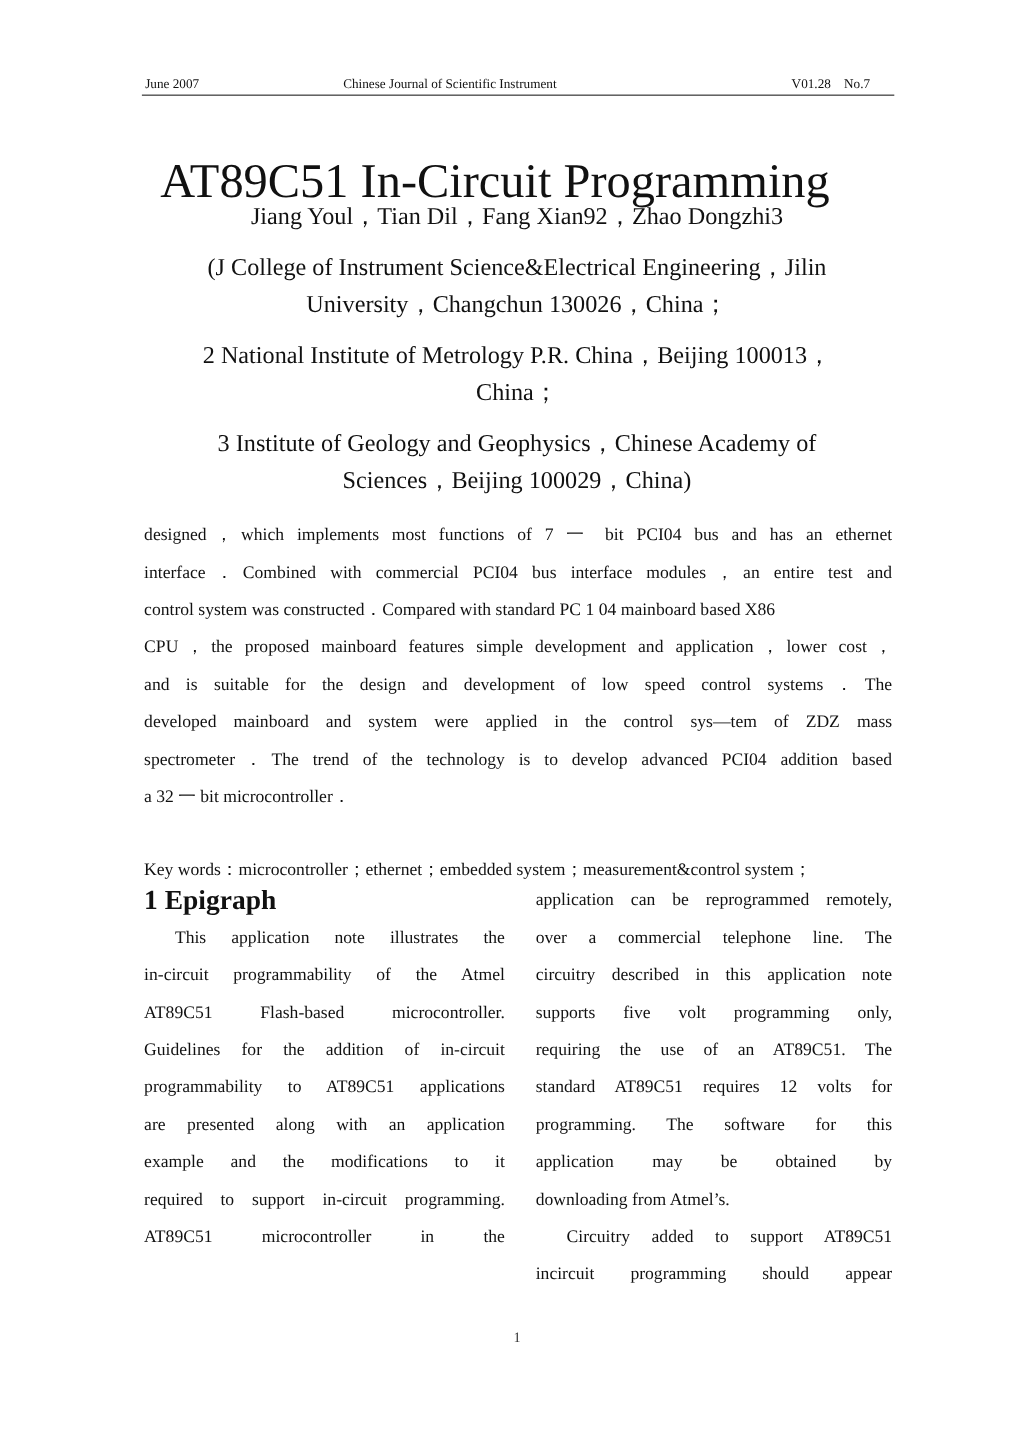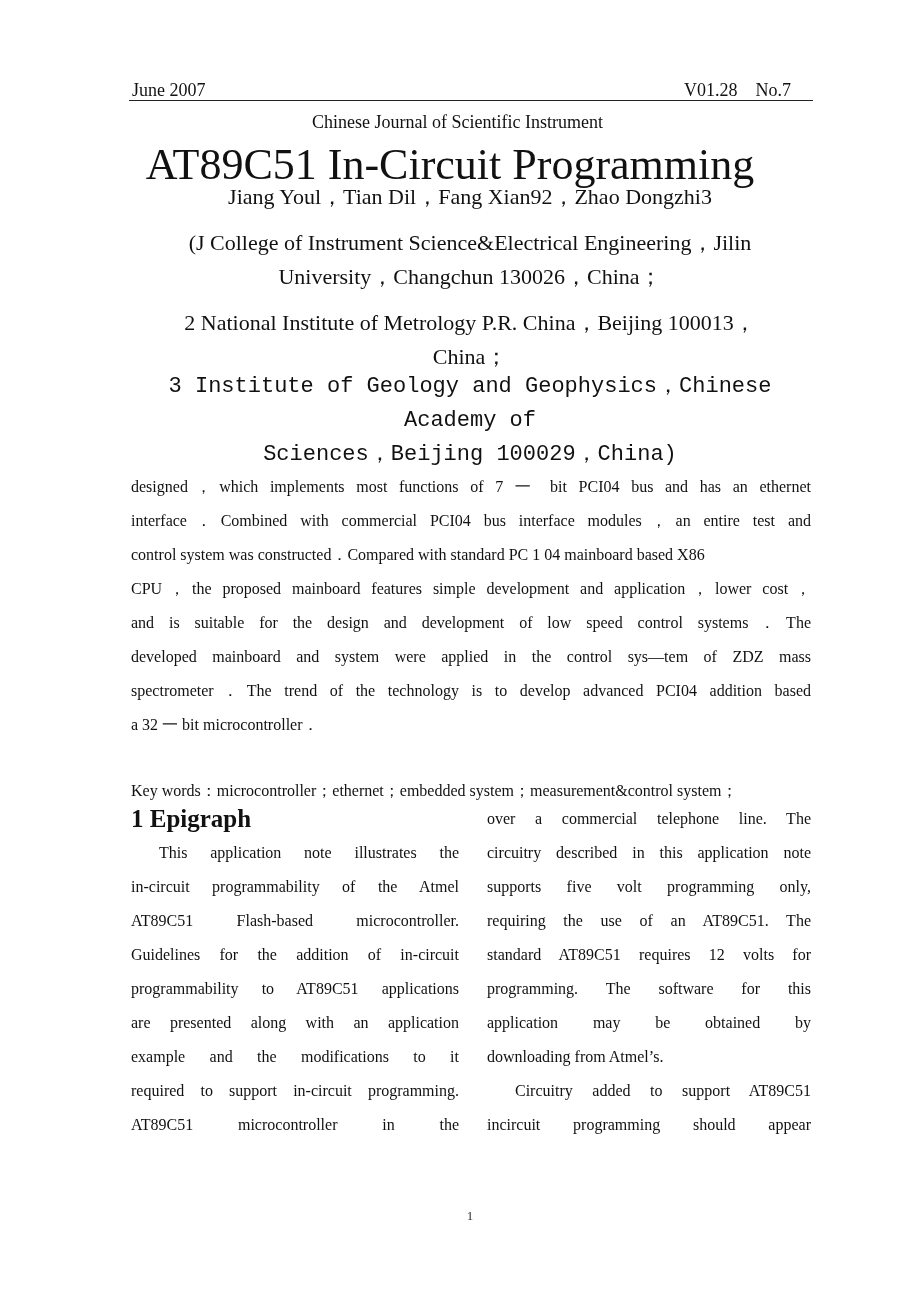--- a/index.html
+++ b/index.html
@@ -1,41 +1,41 @@
 <!DOCTYPE html>
 <html><head>
   <meta charset="utf-8">
   <style>
     html, body { margin: 0; padding: 0; background: #ffffff; }
     body {
       width: 920px; height: 1302px; position: relative; overflow: hidden;
       font-family: "Liberation Serif", "DejaVu Serif", serif; color: #111;
     }
     .header {
-      position: absolute; left: 129px; top: 80px; width: 684px; height: 20px;
-      border-bottom: 1.5px solid #222; font-size: 18px; line-height: 20px;
+      position: absolute; left: 129px; top: 66px; width: 684px; height: 20px;
+      border-bottom: 1.5px solid #222; font-size: 12px; line-height: 20px;
     }
     .header .h-left { position: absolute; left: 3px; top: 0; }
-    .header .h-center { position: absolute; left: 183px; top: 0; margin-top: 32px; }
+    .header .h-center { position: absolute; left: 183px; top: 0; }
     .header .h-right { position: absolute; right: 22px; top: 0; }
     .title {
       position: absolute; left: 0; width: 900px; top: 141px; text-align: center;
       font-size: 44px; line-height: 48px;
     }
     .authors {
       position: absolute; left: 0; width: 940px; top: 182px; text-align: center;
       font-size: 22px; line-height: 30px;
     }
     .aff {
       position: absolute; left: 130px; width: 680px; text-align: center;
       font-size: 22px; line-height: 34px;
     }
     .aff1 { top: 226px; }
     .aff2 { top: 306px; }
-    .aff3 { top: 370px; font-family: Liberation Mono, monospace; }
+    .aff3 { top: 386px; }
     .abstract {
       position: absolute; left: 131px; width: 680px; top: 470px;
       font-size: 16px; line-height: 34px; text-align: justify;
       text-align-last: left;
     }
     .keywords {
       position: absolute; left: 131px; width: 690px; top: 776px;
       font-size: 16px; line-height: 30px; white-space: nowrap;
     }
     .col {
@@ -99,20 +99,21 @@
   <span class="line">AT89C51 Flash-based microcontroller.</span>
   <span class="line">Guidelines for the addition of in-circuit</span>
   <span class="line">programmability to AT89C51 applications</span>
   <span class="line">are presented along with an application</span>
   <span class="line">example and the modifications to it</span>
   <span class="line">required to support in-circuit programming.</span>
   <span class="line">AT89C51 microcontroller in the</span>
 </div>
 
 <div class="col col-right">
+  <span class="line">application can be reprogrammed remotely,</span>
   <span class="line">over a commercial telephone line. The</span>
   <span class="line">circuitry described in this application note</span>
   <span class="line">supports five volt programming only,</span>
   <span class="line">requiring the use of an AT89C51. The</span>
   <span class="line">standard AT89C51 requires 12 volts for</span>
   <span class="line">programming. The software for this</span>
   <span class="line">application may be obtained by</span>
   <span class="line left">downloading from Atmel’s.</span>
   <span class="line indent">Circuitry added to support AT89C51</span>
   <span class="line">incircuit programming should appear</span>

